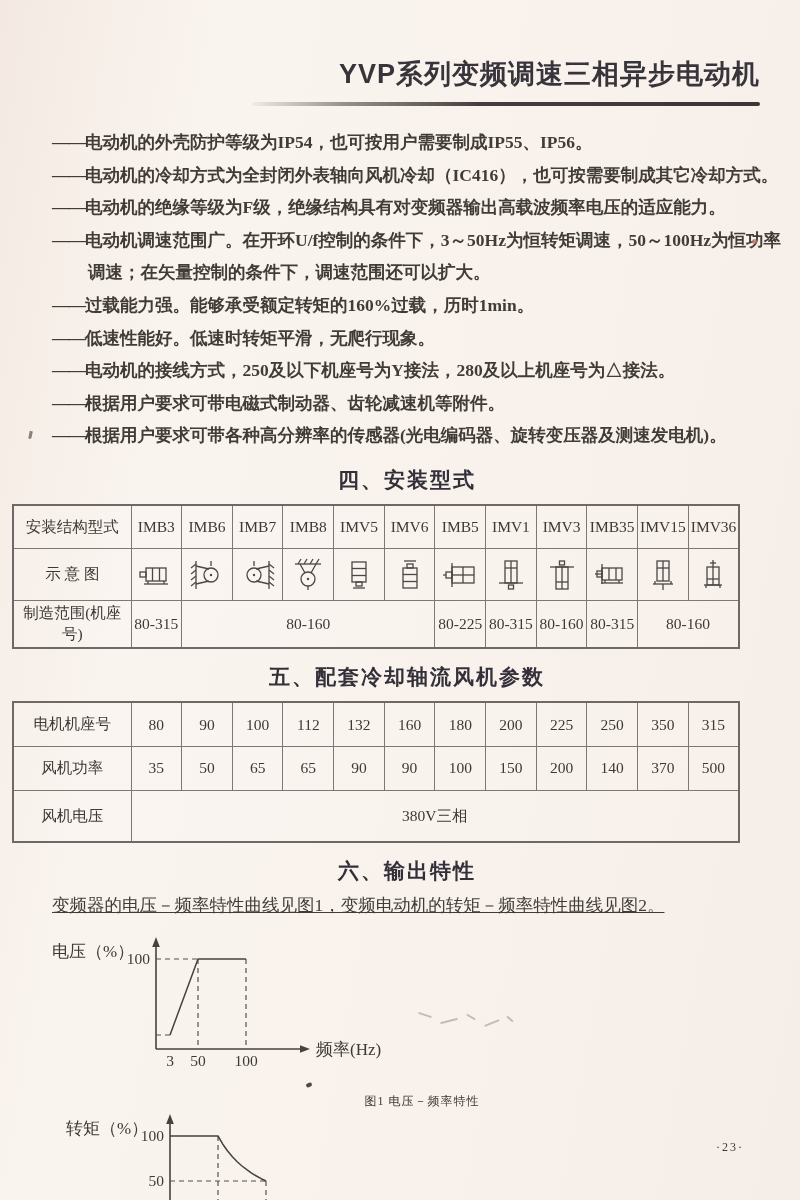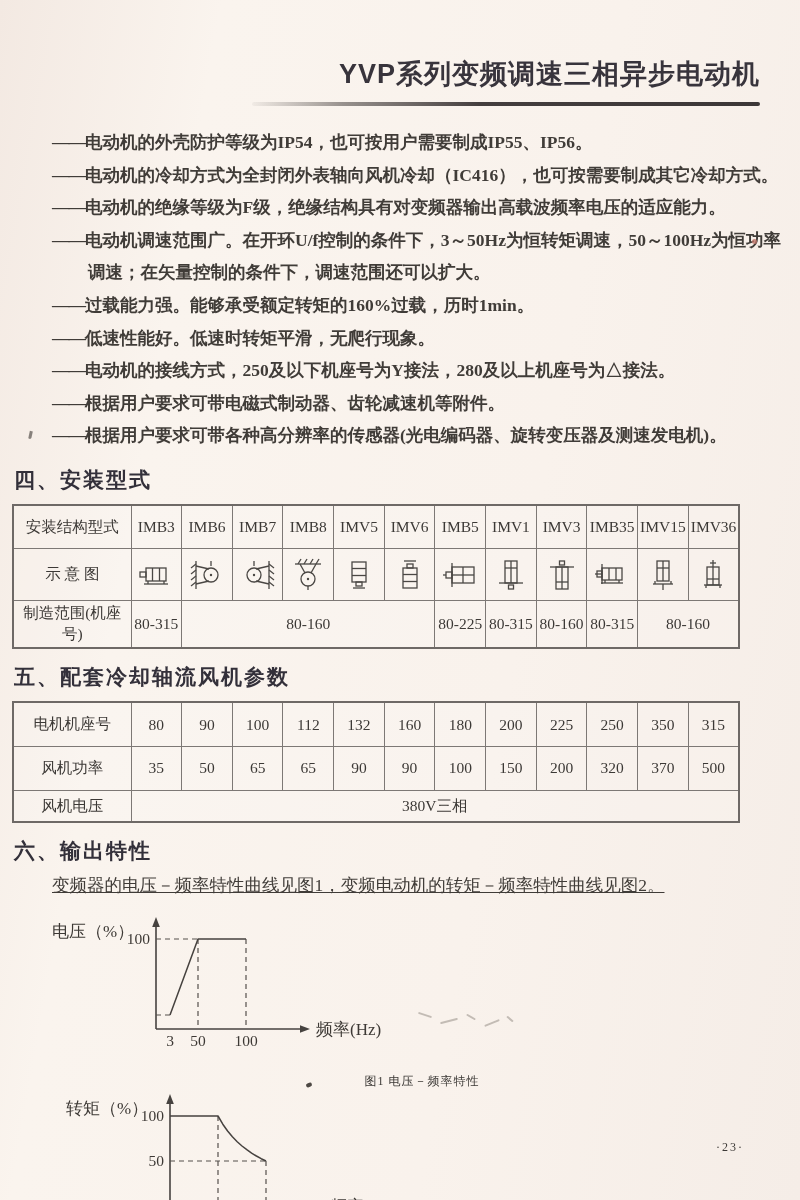--- a/index.html
+++ b/index.html
@@ -29,40 +29,40 @@
   .features { margin:20px 18px 0 52px; }
   .feature {
     font-size:17.5px; line-height:32.6px;
     padding-left:36px; text-indent:-36px;font-weight:bold;
   }
   .feature .dash { letter-spacing:-1px; }
   
   h2.sec {
     margin:14px 0 0 14px;
     font-family:"Liberation Sans", sans-serif;
-    font-size:21px; font-weight:700; color:#33303a; letter-spacing:2px;
+    font-size:21px; font-weight:700; color:#33303a; letter-spacing:2px;text-align:center;
   }
   
   table.doc {
     margin:10px 0 0 12px; width:728px;
     border-collapse:collapse; table-layout:fixed;
     background:rgba(255,255,255,0.12);
   }
   table.doc td {
     border:1px solid #7d7875; text-align:center; vertical-align:middle;
     font-size:15.5px; color:#3c3936; padding:2px;
   }
   table.doc { border:2px solid #6e6966; }
   td.lbl { font-size:15px; }
   col.c0 { width:118px; }
   #install-table tr.r1 td { height:44px; }
   #install-table tr.r2 td { height:52px; }
   #install-table tr.r3 td { height:40px; }
   #fan-table tr td { height:44px; }
-  #fan-table tr.r3 td { height:32px; }
+  #fan-table tr.r3 td { height:52px; }
   .schic { display:block; margin:0 auto; }
   .schic * { stroke:#4a4744; fill:none; stroke-width:1.3; }
   .schic .dotc { fill:#4a4744; stroke:none; }
   
   .intro { margin:8px 0 0 52px; font-size:17.5px;text-decoration:underline; }
   .charts { display:flex; margin:16px 0 0 44px;flex-direction:column; }
   figure { margin:0; }
   figure.f2 { margin-left:22px; }
   .axis-stroke { stroke:#46423f; stroke-width:1.6; fill:none; }
   .curve { stroke:#46423f; stroke-width:1.5; fill:none; stroke-linejoin:round; }
@@ -343,21 +343,21 @@
       <td class="lbl">风机功率</td>
       <td>35</td>
       <td>50</td>
       <td>65</td>
       <td>65</td>
       <td>90</td>
       <td>90</td>
       <td>100</td>
       <td>150</td>
       <td>200</td>
-      <td>320</td>
+      <td>140</td>
       <td>370</td>
       <td>500</td>
     </tr>
     <tr class="r3">
       <td class="lbl">风机电压</td>
       <td colspan="12">380V三相</td>
     </tr>
   </tbody>
     </table>
 

